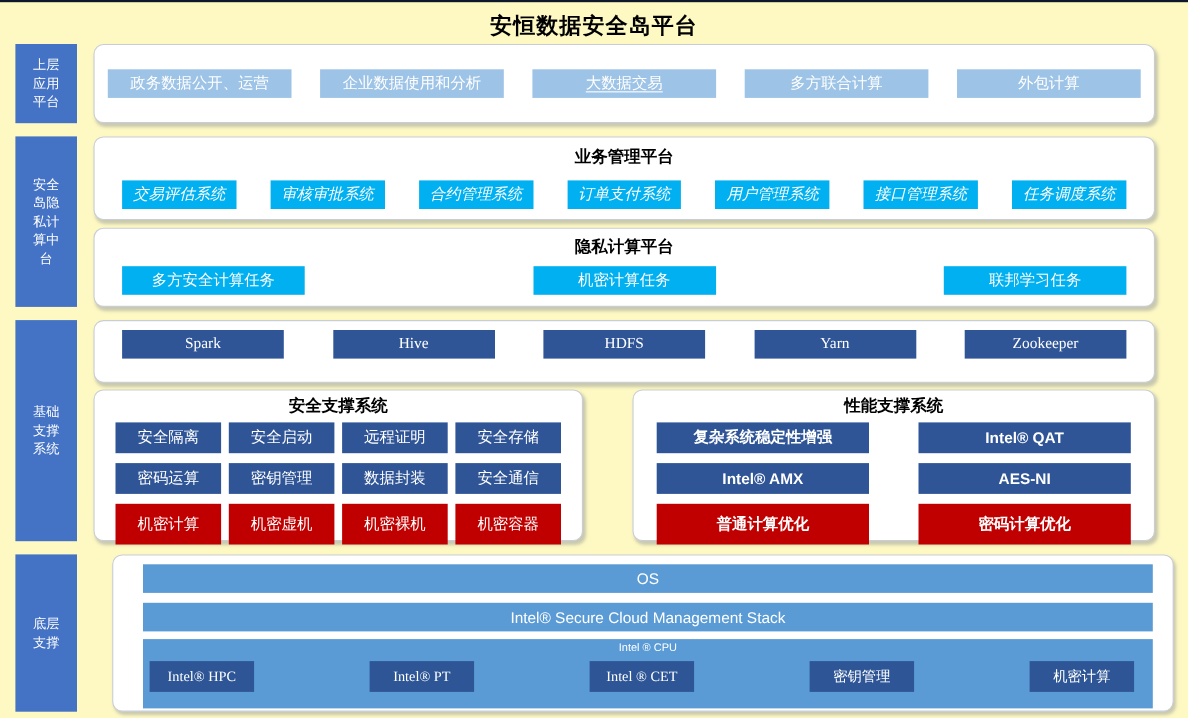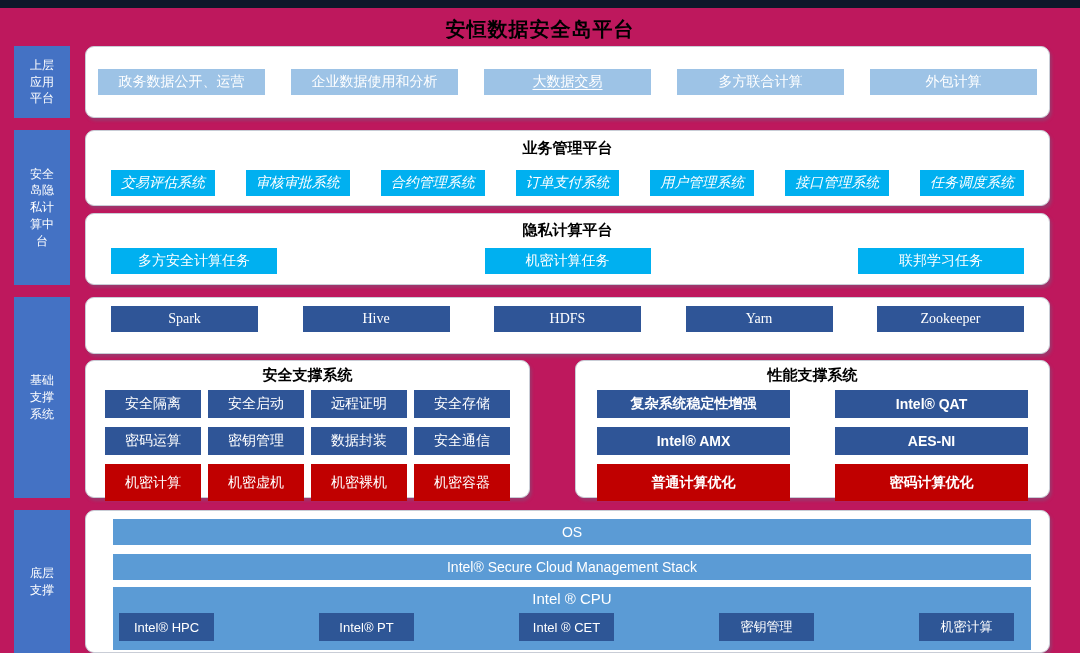--- a/index.html
+++ b/index.html
@@ -3,22 +3,22 @@
 <meta charset="utf-8">
 <style>
   * { margin: 0; padding: 0; box-sizing: border-box; }
   html, body { width: 1080px; height: 653px; }
   body { font-family: "Liberation Sans", "DejaVu Sans", sans-serif; }
 
   .page {
     position: relative;
     width: 1080px;
     height: 653px;
-    background: #be185d;
-    border-top: 8px solid #0f172a;
+    background: #fef9c3;
+    border-top: 2px solid #0f172a;
     overflow: hidden;
   }
 
   .title {
     position: absolute;
     top: 8px; left: 0;
     width: 100%;
     text-align: center;
     font-size: 20px;
     font-weight: 700;
@@ -51,21 +51,21 @@
     border: 1px solid #c9cdd6;
     border-radius: 9px;
     box-shadow: 2px 3px 3px rgba(100,110,135,0.35);
   }
   .p1  { left: 85px; top: 38px;  width: 965px; height: 72px; display: flex; align-items: center; padding: 0 12px; }
   .p2a { left: 85px; top: 122px; width: 965px; height: 76px; padding-top: 8px; }
   .p2b { left: 85px; top: 205px; width: 965px; height: 72px; padding-top: 7px; }
   .p3a { left: 85px; top: 289px; width: 965px; height: 57px; padding-top: 4px; }
   .p3b { left: 85px;  top: 352px; width: 445px; height: 138px; padding-top: 5px; }
   .p3c { left: 575px; top: 352px; width: 475px; height: 138px; padding-top: 5px; }
-  .p4  { left: 85px; top: 502px; width: 965px; height: 143px; }
+  .p4  { left: 102px; top: 502px; width: 965px; height: 143px; }
 
   .panel-header {
     text-align: center;
     font-size: 15px;
     font-weight: 700;
     color: #000;
   }
 
   
   .box {
@@ -121,23 +121,23 @@
     position: absolute;
     left: 27px;
     width: 918px;
     background: #5b9bd5;
     color: #fff;
     font-size: 14px;
   }
   .bar-os    { top: 8px;  height: 26px; display: flex; align-items: center; justify-content: center; }
   .bar-stack { top: 43px; height: 26px; display: flex; align-items: center; justify-content: center; }
   .bar-cpu   { top: 76px; height: 63px; }
-  .cpu-label { text-align: center; font-size: 15px; margin-top: 3px; }
+  .cpu-label { text-align: center; font-size: 10px; margin-top: 3px; }
   .cpu-boxes { display: flex; justify-content: space-between; padding: 0 17px 0 6px; margin-top: 6px; }
-  .cpu-boxes .box { width: 95px; height: 28px; font-size: 13px; background: #2e5696; }
+  .cpu-boxes .box { width: 95px; height: 28px; font-size: 13px; background: #2e5696; font-family: Liberation Serif, serif; }
 </style>
 </head>
 <body>
 
 <div class="page">
 
   <div class="title">安恒数据安全岛平台</div>
 
   <div class="sidebar s1">上层
 应用

